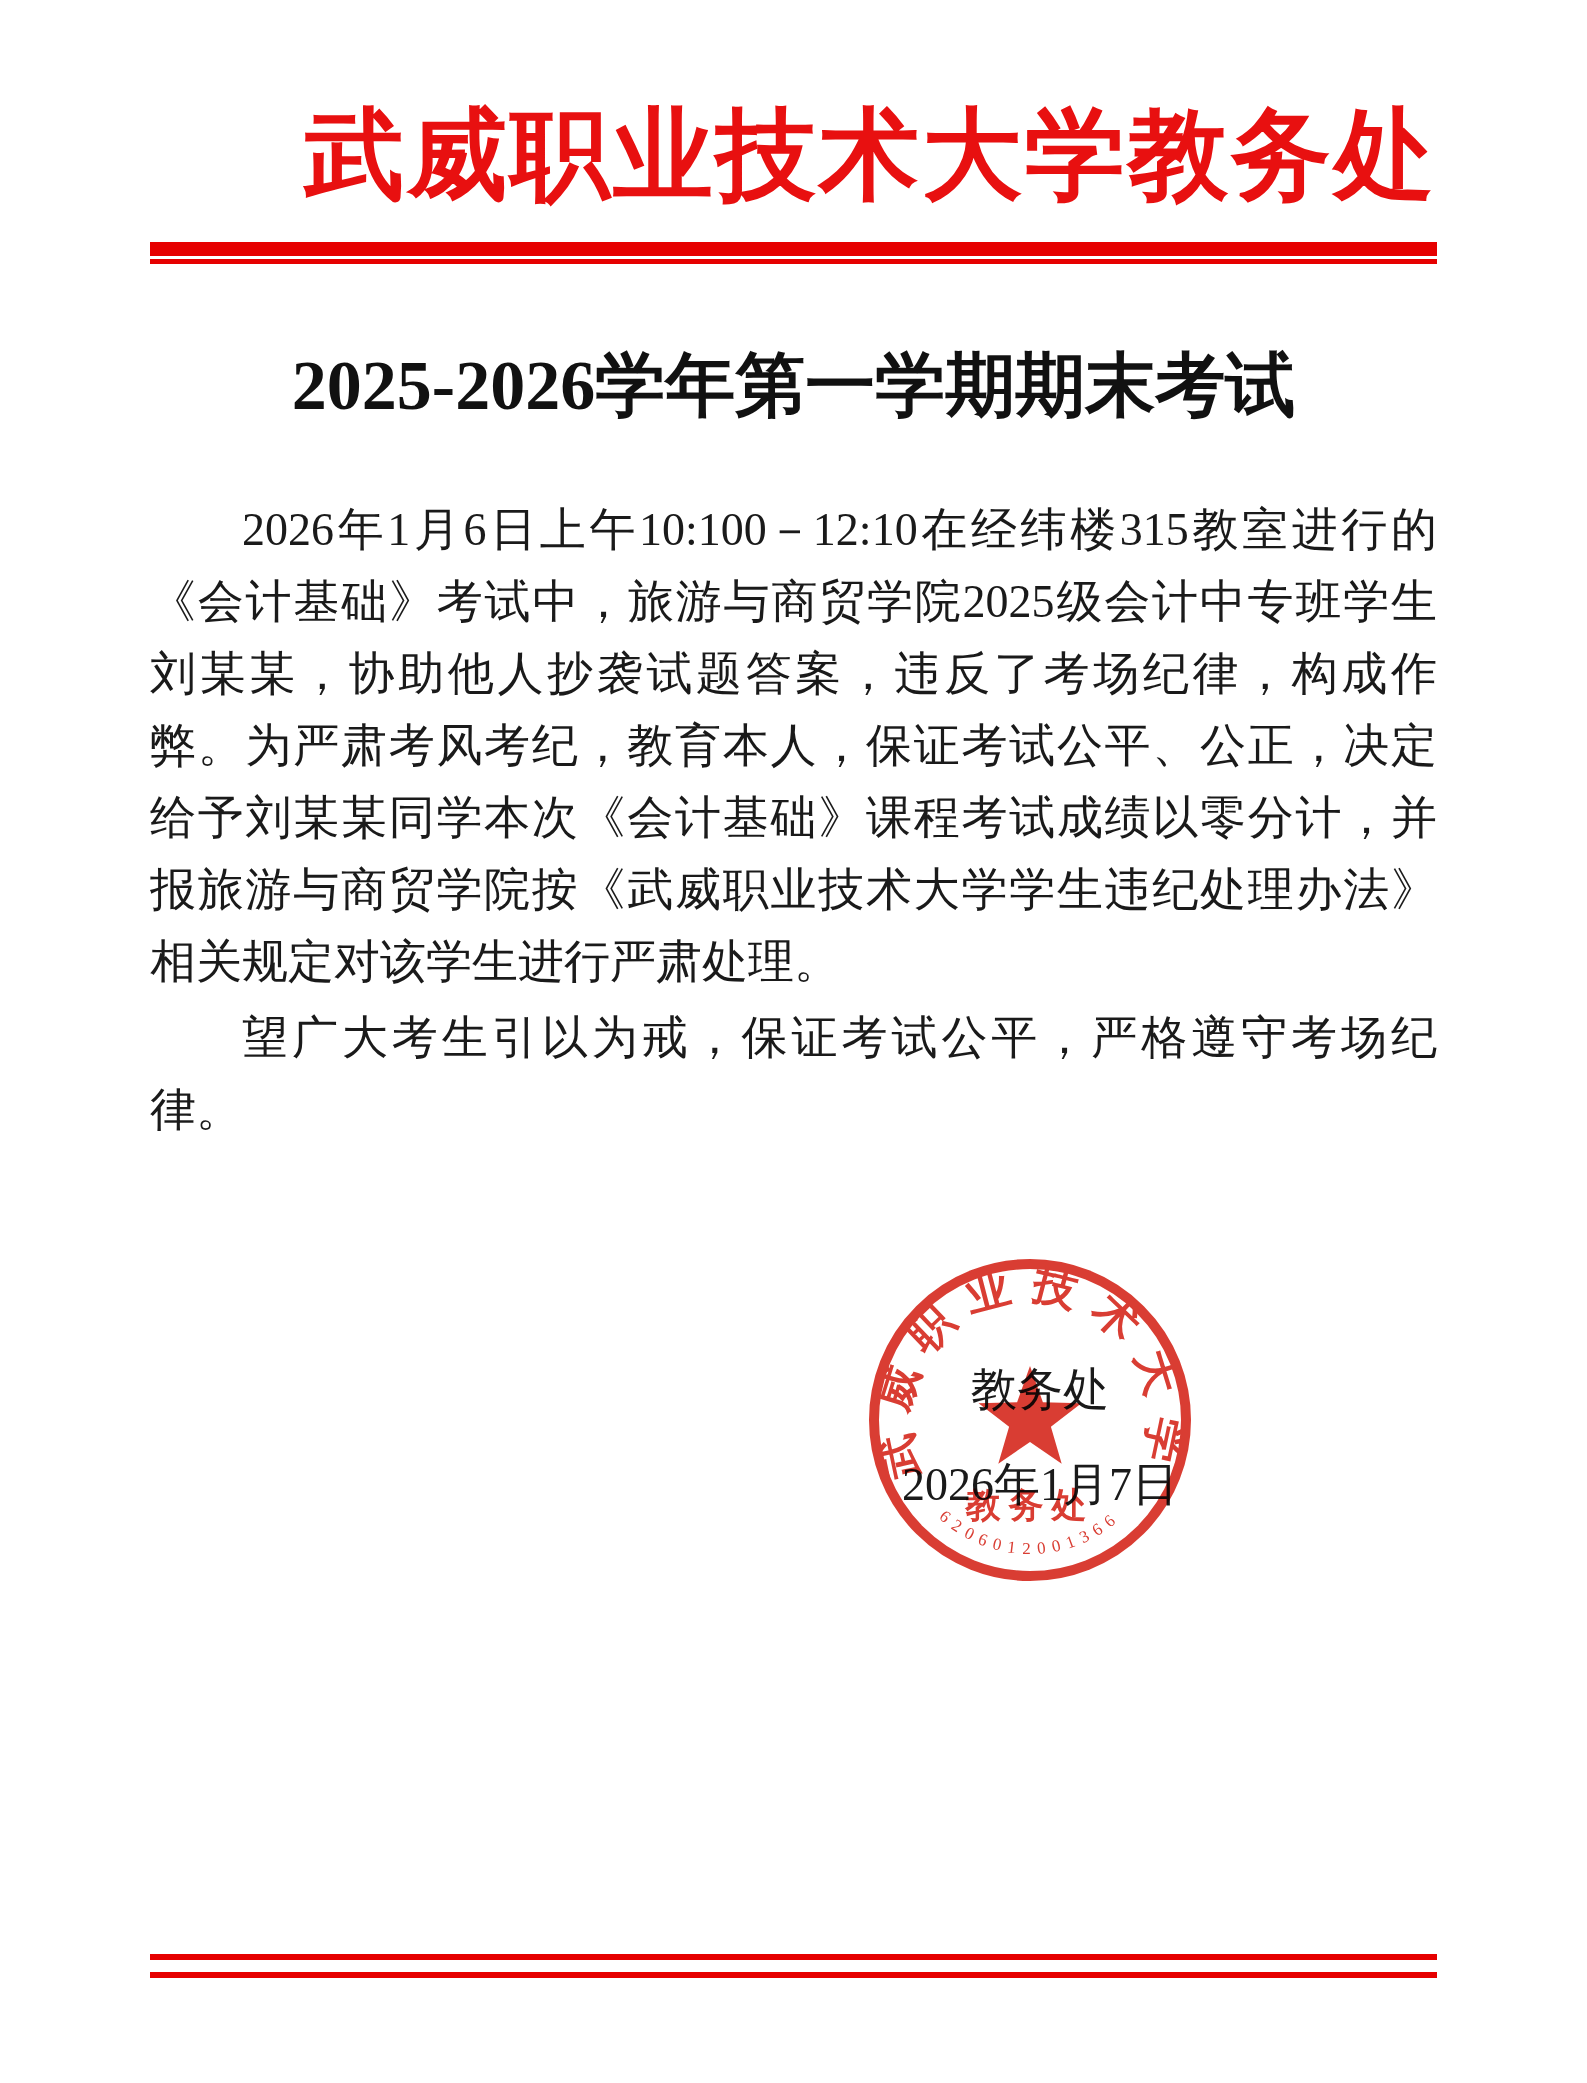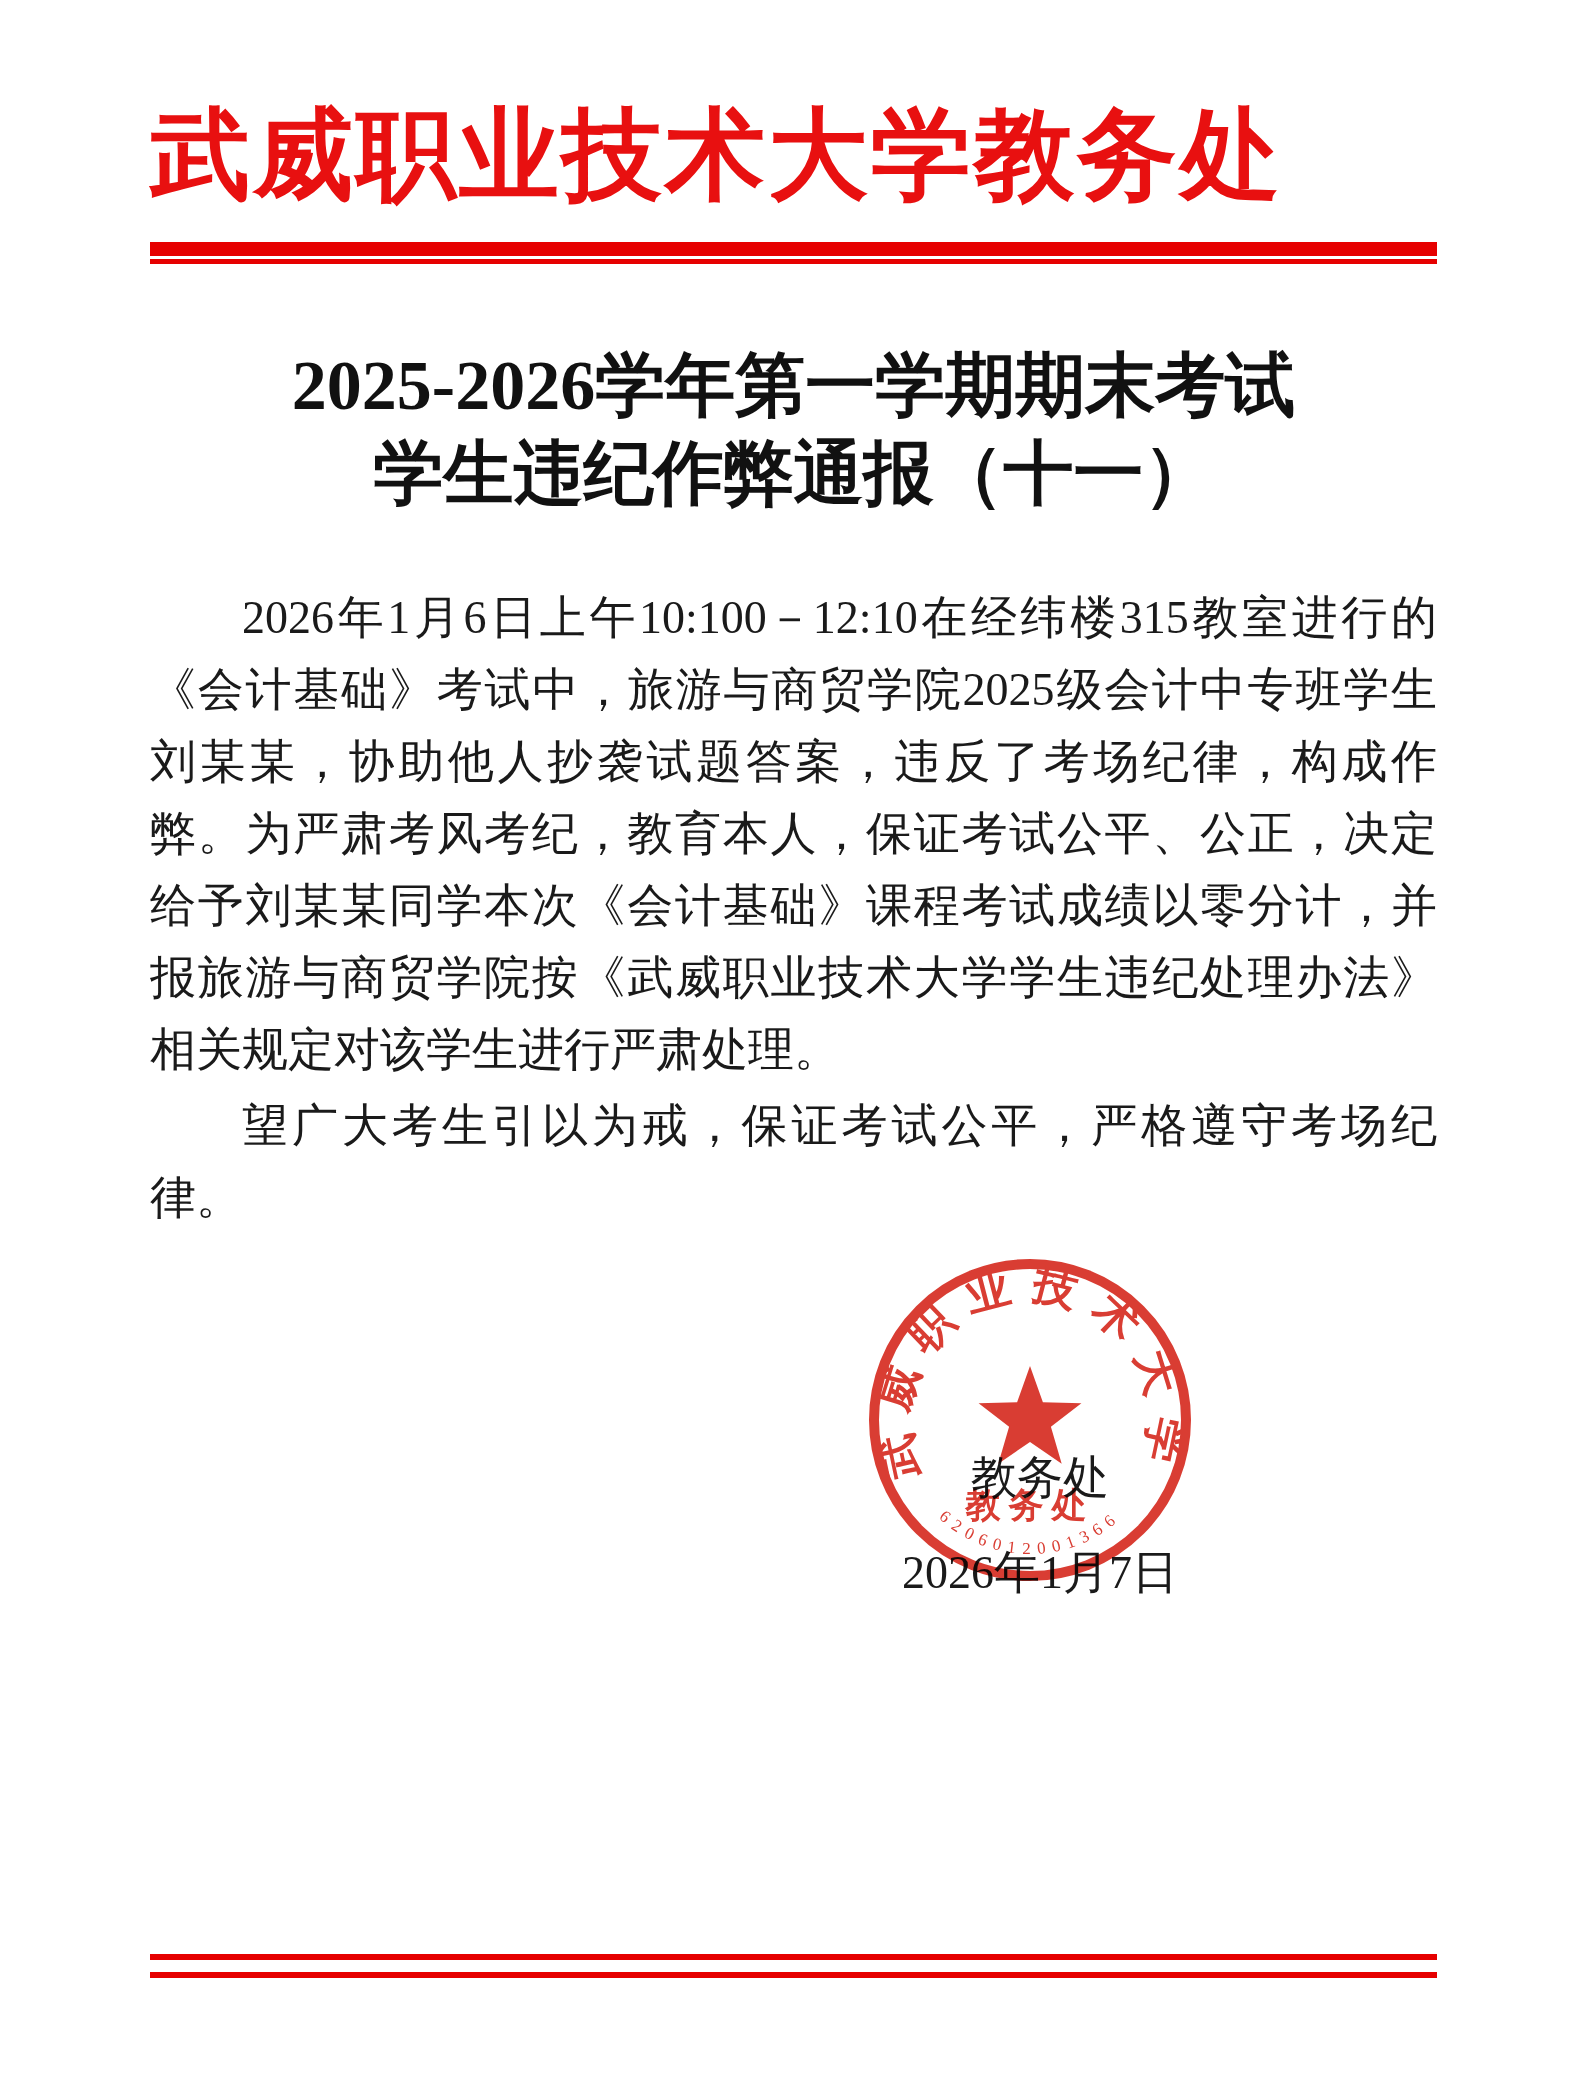--- a/index.html
+++ b/index.html
@@ -14,21 +14,21 @@
     overflow: hidden;
     font-family: "Liberation Serif", "DejaVu Serif", serif;
     color: #141414;
   }
   
   .header {
     margin-top: 70px;
     height: 172px;
     display: flex;
     align-items: center;
-    justify-content: flex-start;
+    justify-content: flex-end;
   }
   .header .org {
     font-size: 100px;
     font-weight: bold;
     color: #e81010;
     letter-spacing: 3px;
     white-space: nowrap;
   }
   .rule-double-top .thick { border-top: 14px solid #e60000; }
   .rule-double-top .gap   { height: 3px; }
@@ -107,21 +107,20 @@
   </div>
 
   <div class="rule-double-top">
     <div class="thick"></div>
     <div class="gap"></div>
     <div class="thin"></div>
   </div>
 
   <div class="title-block">
     <div>2025-2026学年第一学期期末考试</div>
-    <div>学生违纪作弊通报（十一）</div>
   </div>
 
   <div class="body-block">
     <p>2026年1月6日上午10:100－12:10在经纬楼315教室进行的《会计基础》考试中，旅游与商贸学院2025级会计中专班学生刘某某，协助他人抄袭试题答案，违反了考场纪律，构成作弊。为严肃考风考纪，教育本人，保证考试公平、公正，决定给予刘某某同学本次《会计基础》课程考试成绩以零分计，并报旅游与商贸学院按《武威职业技术大学学生违纪处理办法》相关规定对该学生进行严肃处理。</p>
     <p>望广大考生引以为戒，保证考试公平，严格遵守考场纪律。</p>
   </div>
 
   <div class="signature-block">
     <div>教务处</div>
     <div>2026年1月7日</div>

